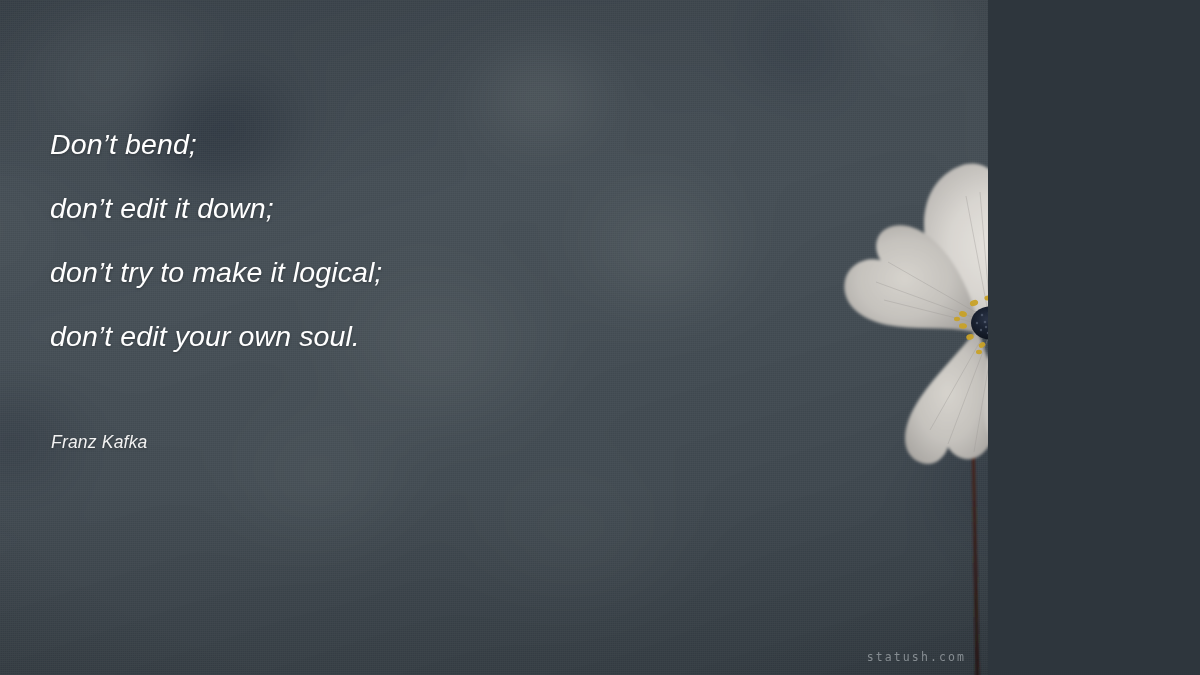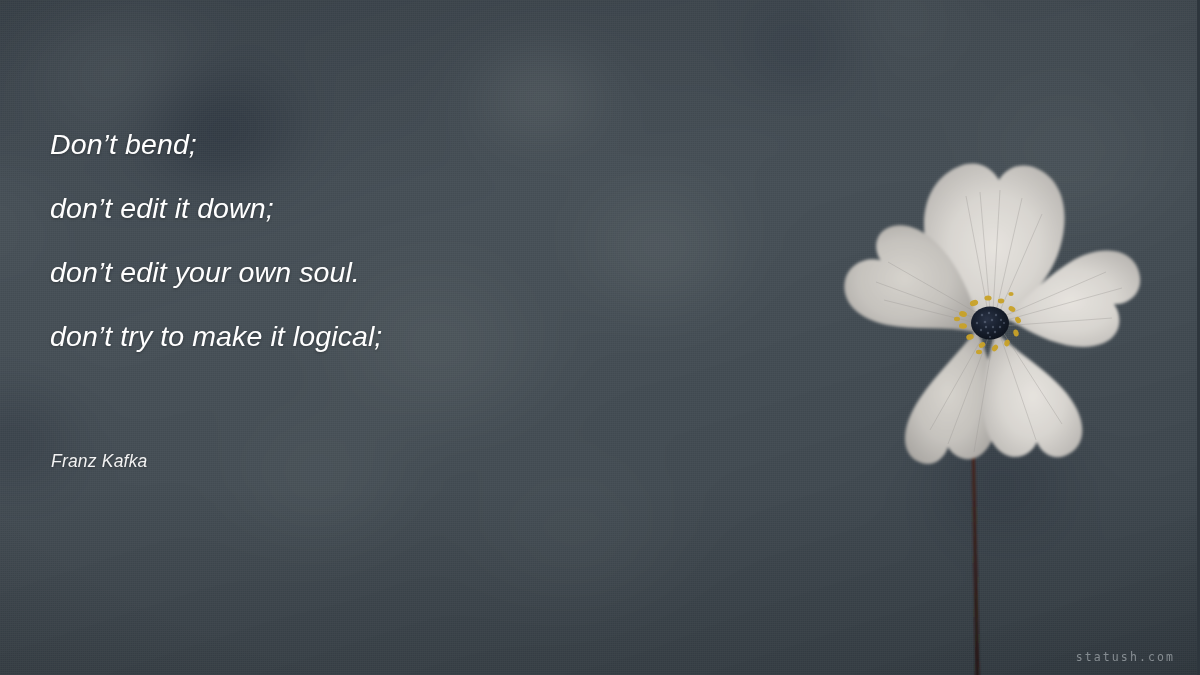--- a/index.html
+++ b/index.html
@@ -1,21 +1,21 @@
 <!DOCTYPE html>
 <html><head>
 <meta charset="utf-8">
 <style>
   html, body {
     margin: 0; padding: 0;
     background: #2e363d;
   }
   #stage {
     position: relative;
-    width: 1197px;
+    width: 988px;
     height: 675px;
     overflow: hidden;
     font-family: "Liberation Sans", sans-serif;
     background: #701a75;
   }
 
   
   #bg {
     position: absolute;
     inset: -80px;
@@ -70,21 +70,21 @@
     font-style: italic;
     font-weight: 400;
     color: #ffffff;
     letter-spacing: .1px;
     white-space: nowrap;
     text-shadow: 0 1px 3px rgba(0,0,0,.30);
   }
   #attribution {
     position: absolute;
     left: 51px;
-    top: 451px;
+    top: 432px;
     font-size: 17.5px;
     font-style: italic;
     font-weight: 400;
     color: #f2f2f2;
     letter-spacing: .2px;
     text-shadow: 0 1px 3px rgba(0,0,0,.30);
   }
 
   
   #watermark {
@@ -244,21 +244,21 @@
             <circle cx="1004" cy="323" r="1.0"></circle>
           <circle cx="990" cy="337" r="1.0"></circle>
         </g>
       </g>
     </svg>
   </div>
 
   <div id="quote">
     <div class="q-line">Don’t bend;</div>
     <div class="q-line">don’t edit it down;</div>
+    <div class="q-line">don’t try to make it logical;</div>
     <div class="q-line">don’t edit your own soul.</div>
-    <div class="q-line">don’t try to make it logical;</div>
   </div>
 
   <div id="attribution">Franz Kafka</div>
 
   <div id="watermark">statush.com</div>
 
 </div>
 
 </body></html>

